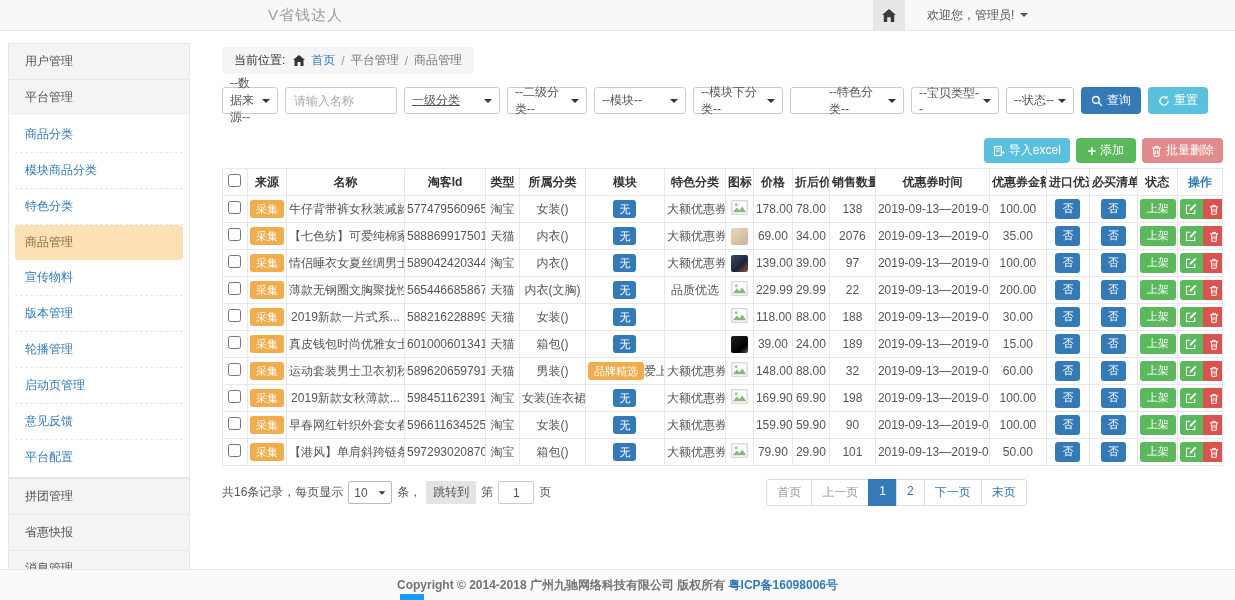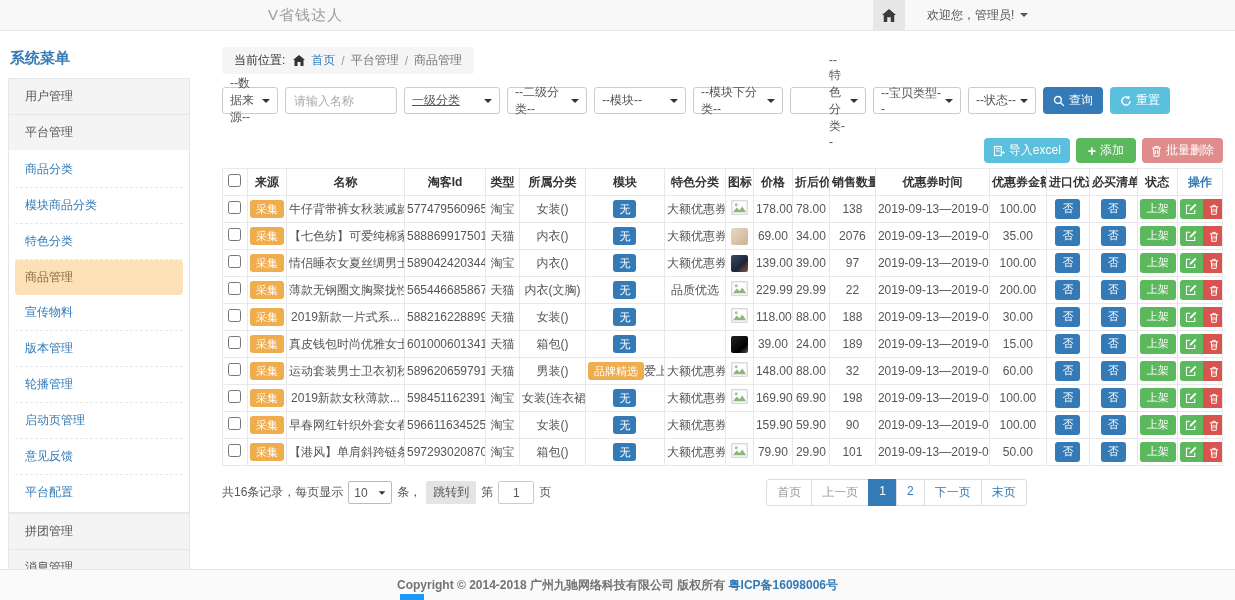--- a/index.html
+++ b/index.html
@@ -114,39 +114,39 @@
       <div class="welcome">
         <span>欢迎您，管理员!</span>
         <span class="caret"></span>
       </div>
     </div>
   </header>
 
   <div class="layout">
 
     <aside class="sidebar">
-      <div class="sidebar-title">系统菜单</div>
       <ul class="menu" id="sidebar-menu">
           <li class="group">用户管理</li>
           <li class="group">平台管理</li>
           <li>
             <div class="submenu-wrap">
               <div class="sub">商品分类</div>
               <div class="sub">模块商品分类</div>
               <div class="sub">特色分类</div>
               <div class="sub active">商品管理</div>
               <div class="sub">宣传物料</div>
               <div class="sub">版本管理</div>
               <div class="sub">轮播管理</div>
               <div class="sub">启动页管理</div>
               <div class="sub">意见反馈</div>
               <div class="sub">平台配置</div>
             </div>
           </li>
           <li class="group">拼团管理</li>
+          <li class="group">省惠快报</li>
           <li class="group">消息管理</li>
         </ul>
     </aside>
 
     <main class="main">
 
       <div class="breadcrumb">
         <span>当前位置:</span>
         <span style="margin-left:2px;">
           <svg width="12" height="11" viewBox="0 0 24 22">
@@ -176,21 +176,21 @@
               <span class="caret"></span>
             </div>
             <div class="fselect" style="width: 92px;">
               <span>--模块--</span>
               <span class="caret"></span>
             </div>
             <div class="fselect" style="width: 90px;">
               <span>--模块下分类--</span>
               <span class="caret"></span>
             </div>
-            <div class="fselect" style="width: 76px; padding-left: 38px;">
+            <div class="fselect" style="width: 114px; padding-left: 38px;">
               <span>--特色分类--</span>
               <span class="caret"></span>
             </div>
             <div class="fselect" style="width: 88px;">
               <span>--宝贝类型--</span>
               <span class="caret"></span>
             </div>
             <div class="fselect" style="width: 68px;">
               <span>--状态--</span>
               <span class="caret"></span>

